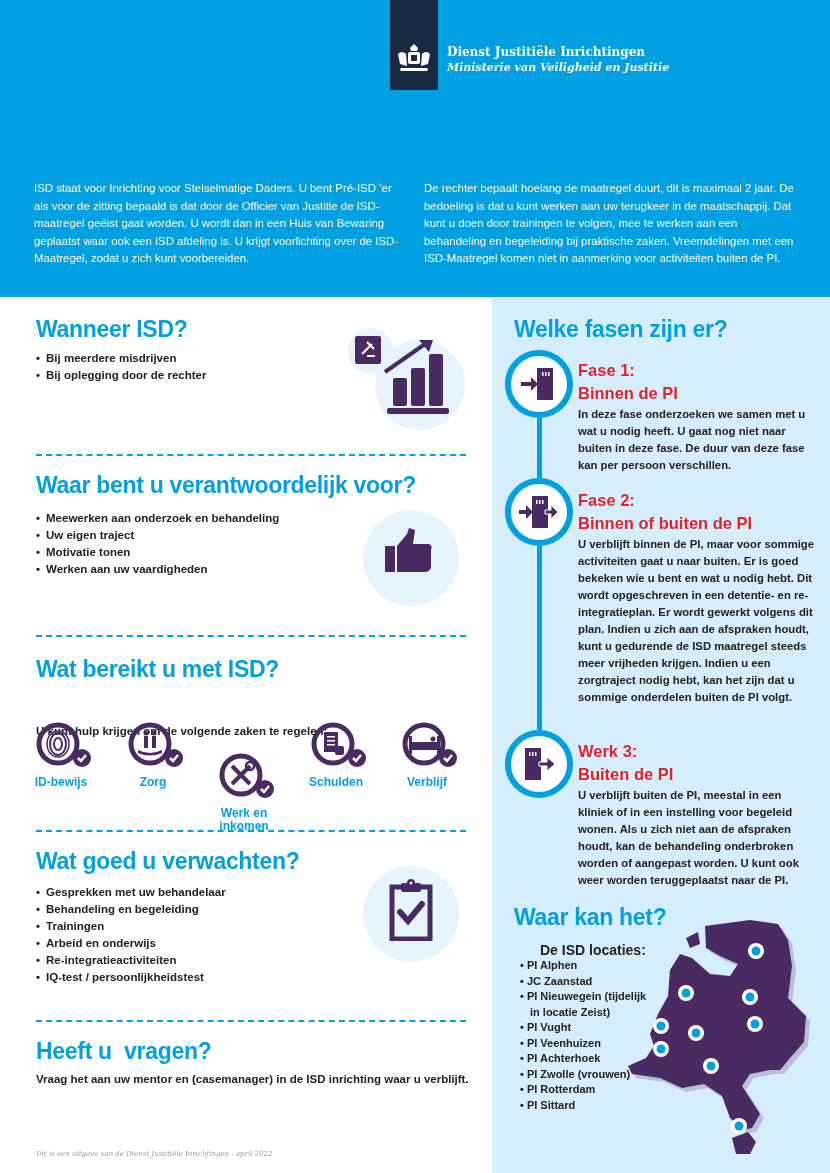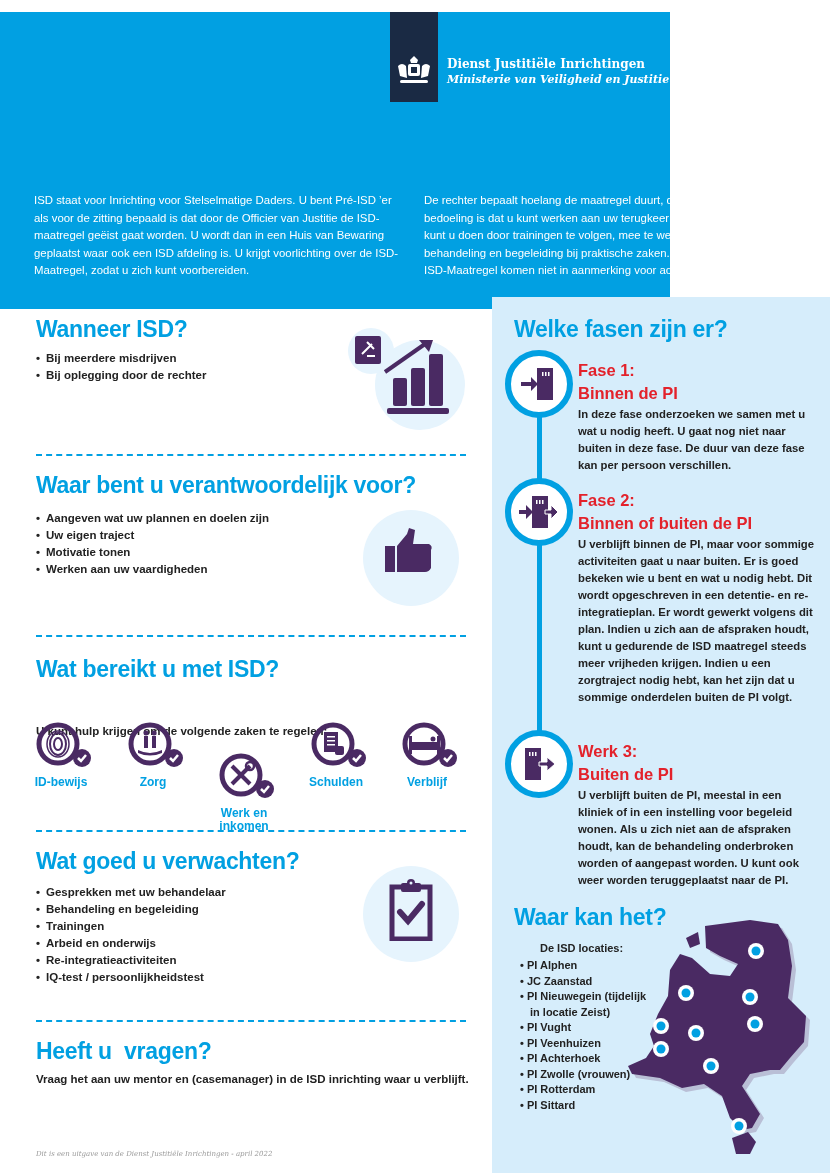--- a/index.html
+++ b/index.html
@@ -1,19 +1,19 @@
 <!DOCTYPE html>
 <html><head>
 <meta charset="utf-8">
 <style>
   * { box-sizing: border-box; margin: 0; padding: 0; }
   html, body { width: 830px; height: 1173px; overflow: hidden; background: #ffffff; }
   body { font-family: "Liberation Sans", "DejaVu Sans", sans-serif; color: #222; position: relative; }
 
-  .header { position: absolute; left: 0; top: 12px; width: 670px; height: 297px; background: #01a0e2; }
+  .header { position: absolute; left: 0; top: 0; width: 830px; height: 297px; background: #01a0e2; }
   .logo-block { position: absolute; left: 390px; top: 0; width: 48px; height: 90px; background: #1a2a44; }
   .logo-crest { position: absolute; left: 6px; top: 44px; width: 36px; height: 30px; }
   .logo-text { position: absolute; left: 447px; top: 45px; color: #fff; font-family: "DejaVu Serif", serif; line-height: 15px; }
   .logo-text .l1 { font-size: 12px; font-weight: bold; display: block; }
   .logo-text .l2 { font-size: 11px; font-style: italic; font-weight: bold; display: block; }
 
   .title { position: absolute; left: 34px; top: 108px; font-size: 47px; font-weight: bold; color: #fff; letter-spacing: -0.5px; }
   .intro { position: absolute; top: 180px; width: 375px; color: #fff; font-size: 11.4px; line-height: 17.5px; }
   .intro.left { left: 34px; }
   .intro.right { left: 424px; }
@@ -31,21 +31,21 @@
   .fase-text { position: absolute; left: 578px; width: 240px; font-size: 11.3px; line-height: 17px; color: #222; font-weight: bold; }
   .timeline { position: absolute; left: 537px; top: 380px; width: 5px; height: 380px; background: #01a0e2; }
   .fase-ring { position: absolute; left: 505px; width: 68px; height: 68px; border-radius: 50%; background: #fff; border: 6px solid #01a0e2; }
   .fase-ring svg { position: absolute; left: 8px; top: 8px; }
 
   .isd-item { position: absolute; text-align: center; }
   .isd-item .lbl { position: absolute; left: -20px; width: 90px; text-align: center; color: #01a0e2; font-size: 12px; font-weight: bold; line-height: 13px; }
 
   .footer { position: absolute; left: 36px; top: 1150px; font-size: 7px; font-style: italic; color: #999; font-family: "DejaVu Serif", serif; text-align: center; }
 
-  .loc-title { position: absolute; left: 520px; top: 942px; font-size: 11px; font-weight: bold; color: #222; padding-left: 20px; }
+  .loc-title { position: absolute; left: 520px; top: 942px; font-size: 14px; font-weight: bold; color: #222; padding-left: 20px; }
   ul.loc { position: absolute; left: 520px; top: 958px; list-style: none; font-size: 11px; line-height: 15.5px; font-weight: bold; color: #222; width: 130px; }
   ul.loc li { padding-left: 10px; text-indent: -10px; }
   ul.loc li::before { content: "• "; }
 </style>
 </head>
 <body>
 
 <div class="header">
   <div class="logo-block">
     <svg class="logo-crest" viewBox="0 0 36 30">
@@ -82,21 +82,21 @@
   <path d="M64 8 L78 8 L74 20 Z" fill="#4a2a63"></path>
   <rect x="38" y="46" width="14" height="28" rx="2" fill="#4a2a63"></rect>
   <rect x="56" y="36" width="14" height="38" rx="2" fill="#4a2a63"></rect>
   <rect x="74" y="22" width="14" height="52" rx="2" fill="#4a2a63"></rect>
   <rect x="32" y="76" width="62" height="6" rx="2" fill="#4a2a63"></rect>
 </svg>
 <div class="divider" style="top:454px;"></div>
 
 <h2 class="sec" style="left:36px; top:472px;">Waar bent u verantwoordelijk voor?</h2>
 <ul class="bl" style="left:36px; top:510px; font-size:11.5px;">
-  <li>Aangeven wat uw plannen en doelen zijn</li>
+  <li>Meewerken aan onderzoek en behandeling</li>
   <li>Uw eigen traject</li>
   <li>Motivatie tonen</li>
   <li>Werken aan uw vaardigheden</li>
 </ul>
 <div class="icon-circle" style="left:363px; top:510px; width:96px; height:96px;"></div>
 <svg style="position:absolute; left:385px; top:528px;" width="48" height="46" viewBox="0 0 48 46">
   <rect x="0" y="18" width="10" height="26" fill="#4a2a63"></rect>
   <path d="M12 18 L22 6 L24 0 L30 2 L28 16 L44 16 Q48 18 46 22 L46 40 Q44 44 40 44 L12 44 Z" fill="#4a2a63"></path>
 </svg>
 <div class="divider" style="top:635px;"></div>

